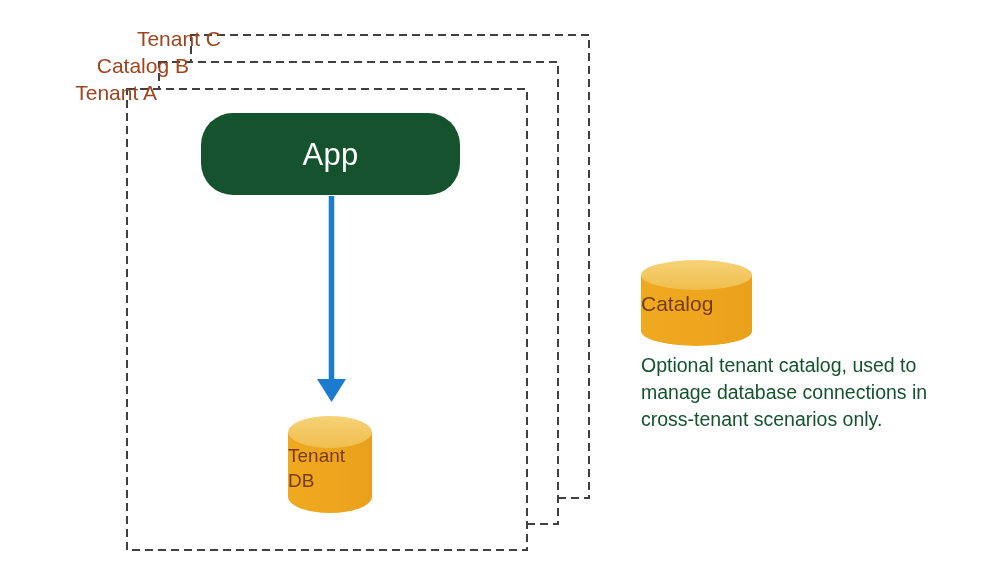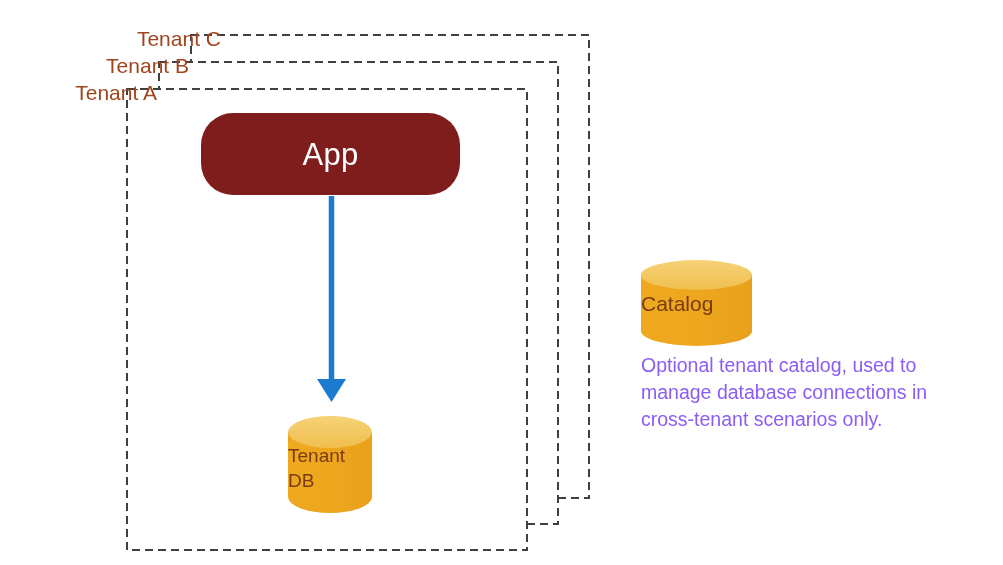--- a/index.html
+++ b/index.html
@@ -38,21 +38,21 @@
   #tenant-label-c { left: 0px;  top: 28px; width: 185px; }
   #tenant-label-b { left: 0px;  top: 55px; width: 153px; }
   #tenant-label-a { left: 0px;  top: 82px; width: 121px; }
 
   .app-box {
     position: absolute;
     left: 201px;
     top: 113px;
     width: 259px;
     height: 82px;
-    background: #7f1d1d;
+    background: #14532d;
     display: flex;
     align-items: center;
     justify-content: center;
     border-radius: 32px;
   }
   .app-box-text {
     color: #ffffff;
     font-family: "Liberation Sans", sans-serif;
     font-size: 31px;
     line-height: 31px;
@@ -80,21 +80,21 @@
     width: 111px;
     font-size: 21px;
     line-height: 24px;
   }
 
   .caption {
     position: absolute;
     left: 641px;
     top: 352px;
     width: 345px;
-    color: #8b5cf6;
+    color: #14532d;
     font-family: "Liberation Sans", sans-serif;
     font-size: 19.5px;
     line-height: 27px;
     white-space: pre-line;
   }
 </style>
 </head>
 <body>
 
 <div id="canvas">
@@ -130,21 +130,21 @@
     </g>
 
     <g>
       <path d="M641,275 L641,331 A55.5,15 0 0 0 752,331 L752,275 Z" fill="url(#cylBodyGrad)"></path>
       <ellipse cx="696.5" cy="275" rx="55.5" ry="15" fill="url(#cylTopGrad)"></ellipse>
     </g>
 
   </svg>
 
   <div class="tenant-label" id="tenant-label-c">Tenant C</div>
-  <div class="tenant-label" id="tenant-label-b">Tenant B</div>
+  <div class="tenant-label" id="tenant-label-b">Catalog B</div>
   <div class="tenant-label" id="tenant-label-a">Tenant A</div>
 
   <div class="app-box">
     <span class="app-box-text">App</span>
   </div>
 
   <div class="cyl-text" id="tenant-db-text">Tenant
 DB</div>
 
   <div class="cyl-text" id="catalog-text">Catalog</div>

